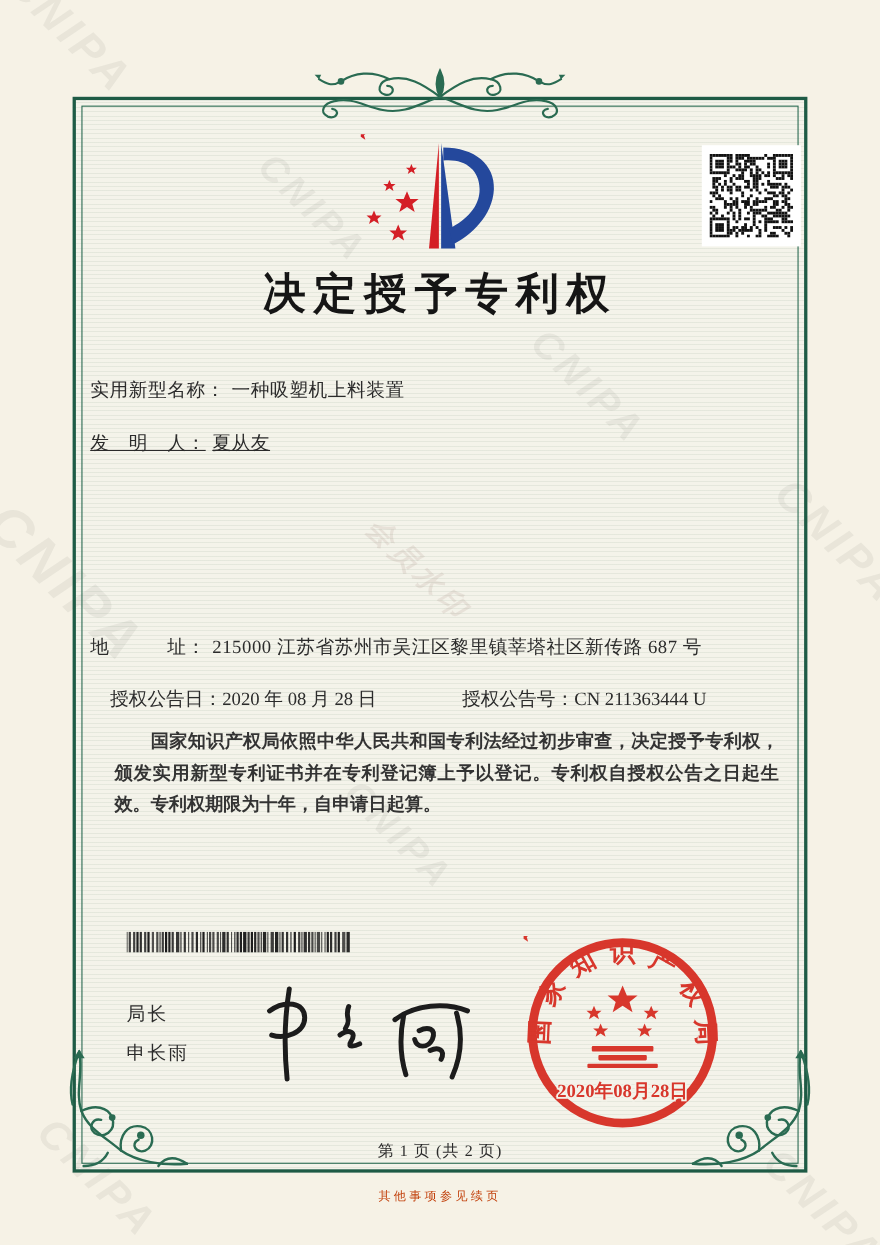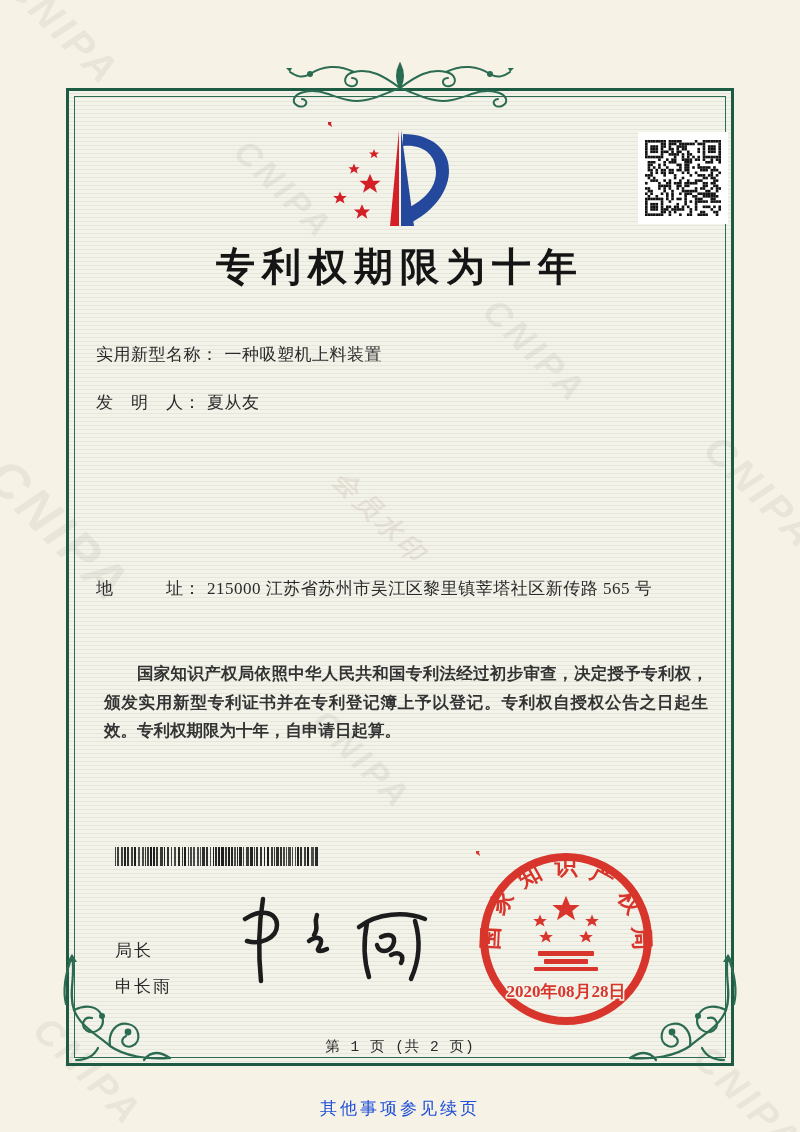--- a/index.html
+++ b/index.html
@@ -35,33 +35,33 @@
     letter-spacing:4px;pointer-events:none;white-space:nowrap;
   }
   .wm-red{color:rgba(150,110,100,0.13);}
   .cert-no{left:100px;top:136px;font-size:17px;letter-spacing:3px;}
   .qr-wrap{left:638px;top:132px;width:90px;height:92px;background:#fff;
     display:flex;align-items:center;justify-content:center;}
   .title{
     left:0;right:0;top:240px;text-align:center;
     font-size:39px;font-weight:bold;letter-spacing:7px;color:#151515;
   }
-  .field{left:96px;font-size:17px;letter-spacing:0.5px;white-space:nowrap;}
+  .field{left:82px;font-size:17px;letter-spacing:0.5px;white-space:nowrap;}
   .field .val{margin-left:6px;}
   .grant-row{left:100px;top:624px;font-size:17px;white-space:nowrap;}
   .grant-no{position:absolute;left:320px;top:0;white-space:nowrap;}
   .paras{
     left:100px;top:656px;width:612px;font-size:16.5px;line-height:28.5px;
     text-align:justify;color:#333;
   }
   .paras p{margin:4px;text-indent:2em;font-weight:bold;}
   .barcode{left:115px;top:847px;width:206px;height:19px;}
-  .signer{left:115px;font-size:17px;letter-spacing:2px;margin-top:29px;}
-  .pageinfo{left:0;right:0;top:1037px;text-align:center;font-size:14.5px;letter-spacing:1px;font-family:Liberation Mono, monospace;}
-  .footnote{left:0;right:0;top:1080px;text-align:center;font-size:17px;letter-spacing:3px;color:#1d4ed8;margin-top:17px;}
+  .signer{left:115px;font-size:17px;letter-spacing:2px;}
+  .pageinfo{left:0;right:0;top:1037px;text-align:center;font-size:14.5px;letter-spacing:1px;}
+  .footnote{left:0;right:0;top:1080px;text-align:center;font-size:11px;letter-spacing:3px;color:#c2410c;}
   .seal{left:476px;top:851px;}
   .sig{left:225px;top:893px;}
   .logo{left:328px;top:122px;}
   .orn{color:#2a6b52;}
 </style>
 </head>
 <body>
 
 <div class="page">
 
@@ -553,32 +553,36 @@
     <g fill="#d41f26">
       <path id="st" d="M0,-6 L1.76,-1.85 6.2,-1.85 2.85,0.9 4.1,5.1 0,2.4 -4.1,5.1 -2.85,0.9 -6.2,-1.85 -1.76,-1.85 Z"></path>
     </g>
     <use href="#st" transform="translate(46,32) scale(0.8)" fill="#d41f26"></use>
     <use href="#st" transform="translate(26,47) scale(0.9)" fill="#d41f26"></use>
     <use href="#st" transform="translate(42,62) scale(1.7)" fill="#d41f26"></use>
     <use href="#st" transform="translate(12,76) scale(1.1)" fill="#d41f26"></use>
     <use href="#st" transform="translate(34,90) scale(1.3)" fill="#d41f26"></use>
   </svg>
 
-  <div class="abs title">专利权期限为十年</div>
+  <div class="abs title">决定授予专利权</div>
 
   <div class="abs field" style="top:343px;">
     <span>实用新型名称：</span><span class="val">一种吸塑机上料装置</span>
   </div>
-  <div class="abs field" style="top:391px;">
+  <div class="abs field" style="top:391px;text-decoration:underline;">
     <span>发　明　人：</span><span class="val">夏从友</span>
   </div>
   <div class="abs field" style="top:577px;">
-    <span>地　　　址：</span><span class="val">215000 江苏省苏州市吴江区黎里镇莘塔社区新传路 565 号</span>
+    <span>地　　　址：</span><span class="val">215000 江苏省苏州市吴江区黎里镇莘塔社区新传路 687 号</span>
   </div>
 
+  <div class="abs grant-row">
+    <span>授权公告日：</span><span>2020 年 08 月 28 日</span>
+    <span class="grant-no"><span>授权公告号：</span><span>CN 211363444 U</span></span>
+  </div>
 
   <div class="abs paras">
     <p>国家知识产权局依照中华人民共和国专利法经过初步审查，决定授予专利权，颁发实用新型专利证书并在专利登记簿上予以登记。专利权自授权公告之日起生效。专利权期限为十年，自申请日起算。</p>
   </div>
 
   <svg class="abs barcode" id="barcode" viewBox="0 0 206 19" preserveAspectRatio="none">
       <rect x="0" y="0" width="1" height="19" fill="#1a1a1a" opacity="0.8135704536107369"></rect>
       <rect x="2" y="0" width="2" height="19" fill="#1a1a1a" opacity="0.8265616417047568"></rect>
       <rect x="6" y="0" width="2" height="19" fill="#1a1a1a" opacity="0.8216485326993279"></rect>
       <rect x="9" y="0" width="2" height="19" fill="#1a1a1a" opacity="0.9682144978432916"></rect>

